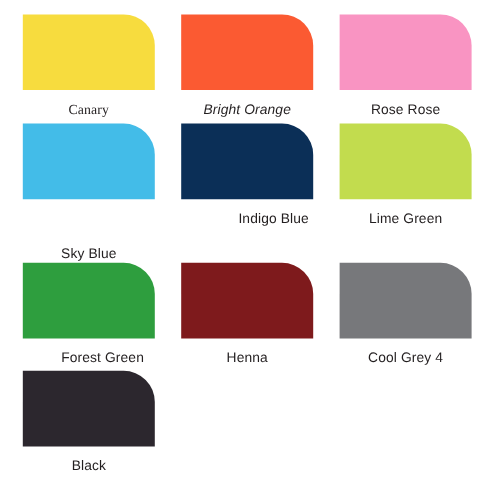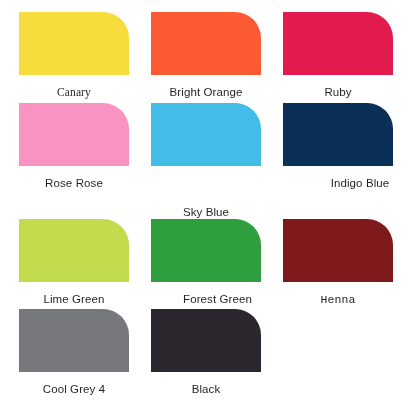--- a/index.html
+++ b/index.html
@@ -55,27 +55,23 @@
 
 <div id="palette-board">
 
   <div class="swatch-cell">
     <div class="swatch-chip" style="background-color: rgb(247, 220, 62);"></div>
     <div class="swatch-label" style="color: rgb(35, 31, 32); font-family: Liberation Serif, serif;">Canary</div>
   </div>
 
   <div class="swatch-cell">
     <div class="swatch-chip" style="background-color: rgb(251, 90, 50);"></div>
-    <div class="swatch-label" style="color: rgb(35, 31, 32);">Bright Orange</div>
+    <div class="swatch-label" style="color: rgb(35, 31, 32); font-style: italic;">Bright Orange</div>
   </div>
 
-  <div class="swatch-cell">
-    <div class="swatch-chip" style="background-color: rgb(226, 27, 78);"></div>
-    <div class="swatch-label" style="color: rgb(35, 31, 32);">Ruby</div>
-  </div>
 
   <div class="swatch-cell">
     <div class="swatch-chip" style="background-color: rgb(249, 148, 194);"></div>
     <div class="swatch-label" style="color: rgb(35, 31, 32);">Rose Rose</div>
   </div>
 
 
   <div class="swatch-cell">
     <div class="swatch-chip" style="background-color: rgb(67, 188, 232);"></div>
     <div class="swatch-label" style="color: rgb(35, 31, 32); margin-top: 40px;">Sky Blue</div>
@@ -91,21 +87,21 @@
     <div class="swatch-label" style="color: rgb(35, 31, 32);">Lime Green</div>
   </div>
 
   <div class="swatch-cell">
     <div class="swatch-chip" style="background-color: rgb(46, 158, 62);"></div>
     <div class="swatch-label" style="color: rgb(35, 31, 32); margin-left: 23px;">Forest Green</div>
   </div>
 
   <div class="swatch-cell">
     <div class="swatch-chip" style="background-color: rgb(126, 26, 28);"></div>
-    <div class="swatch-label" style="color: rgb(35, 31, 32); font-family: Liberation Mono, monospace;">Henna</div>
+    <div class="swatch-label" style="color: rgb(35, 31, 32);">Henna</div>
   </div>
 
   <div class="swatch-cell">
     <div class="swatch-chip" style="background-color: rgb(119, 120, 123);"></div>
     <div class="swatch-label" style="color: rgb(35, 31, 32);">Cool Grey 4</div>
   </div>
 
   <div class="swatch-cell">
     <div class="swatch-chip" style="background-color: rgb(44, 39, 46);"></div>
     <div class="swatch-label" style="color: rgb(35, 31, 32);">Black</div>

